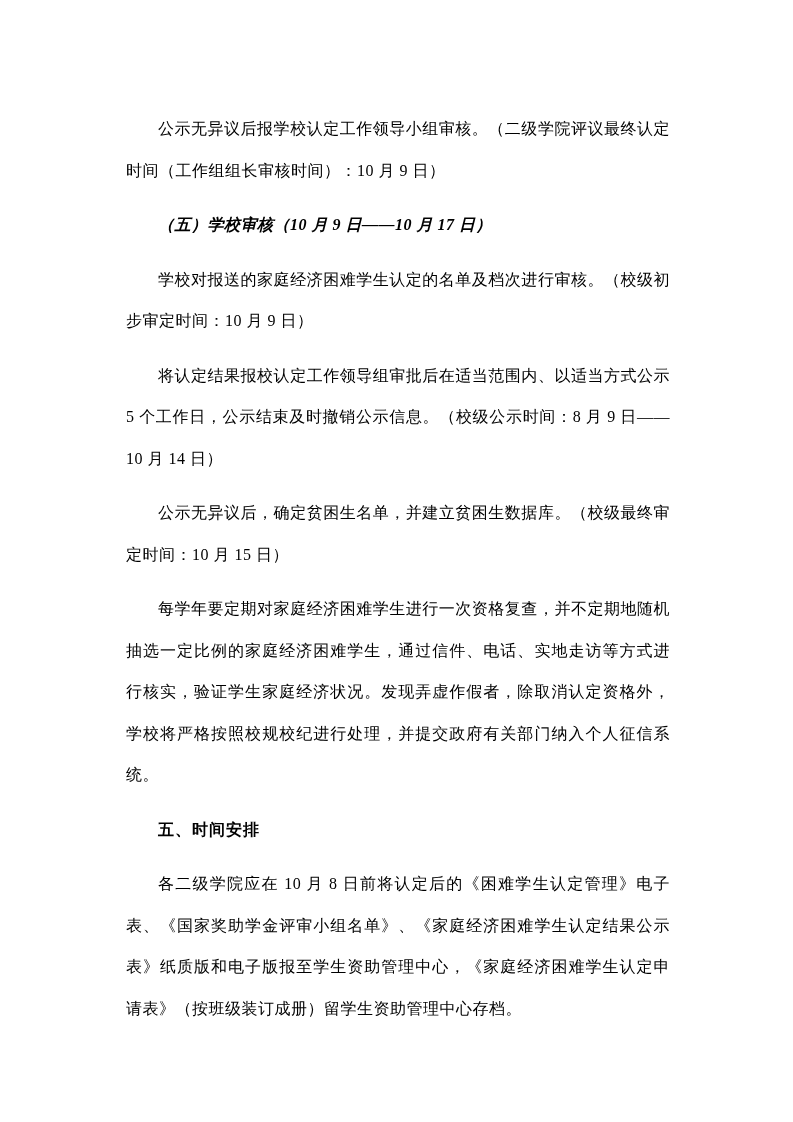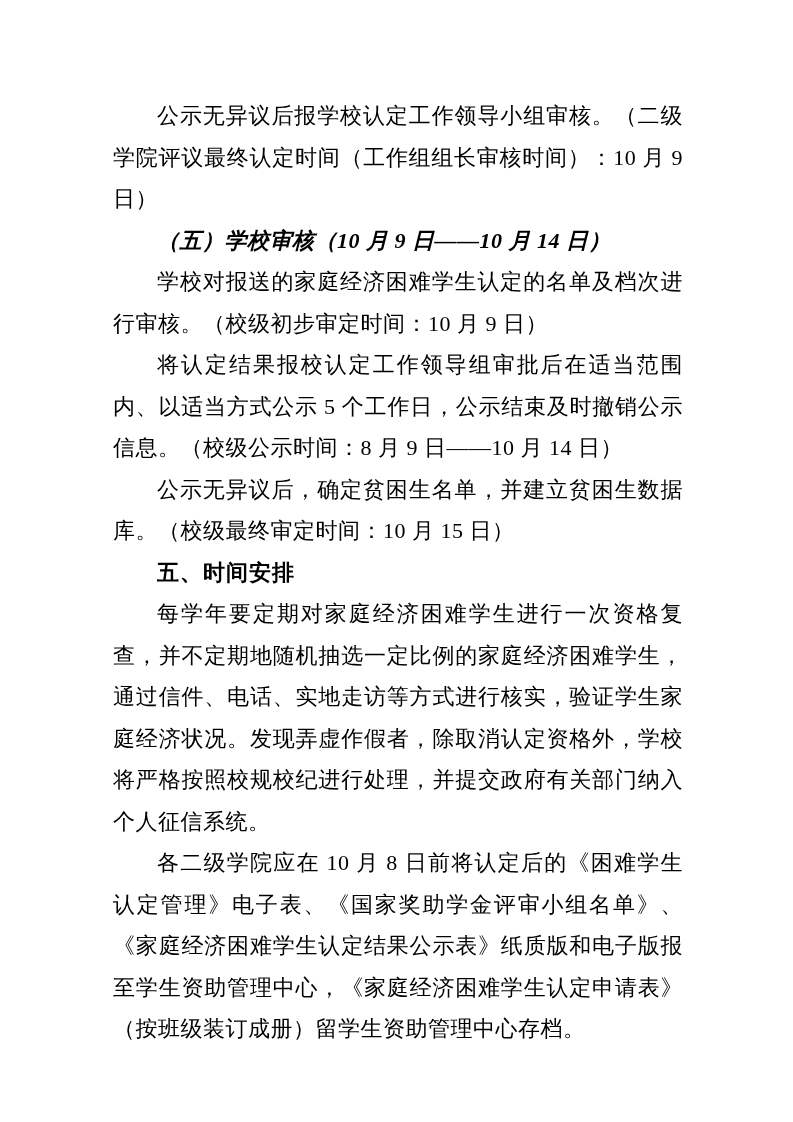--- a/index.html
+++ b/index.html
@@ -15,23 +15,23 @@
     overflow: hidden;
   }
   .doc-content {
     position: absolute;
     left: 113px;
     top: 95px;
     width: 570px;
     color: #000000;
   }
   .para {
-    margin: 0;
+    margin: 13px;
     font-family: "Liberation Serif", "DejaVu Serif", serif;
-    font-size: 22px;
+    font-size: 16px;
     line-height: 41.5px;
     text-align: justify;
     text-indent: 2em;
     letter-spacing: 0.5px;
     color: #000000;
   }
   
   .heading-kai {
     font-weight: bold;
     font-style: italic;
@@ -44,21 +44,21 @@
     font-family: "Liberation Sans", "DejaVu Sans", sans-serif;
     letter-spacing: 1px;
   }
 </style>
 </head>
 <body>
 
 <div class="page">
   <div class="doc-content">
     <p class="para">公示无异议后报学校认定工作领导小组审核。（二级学院评议最终认定时间（工作组组长审核时间）：10 月 9 日）</p>
-    <p class="para heading-kai">（五）学校审核（10 月 9 日——10 月 14 日）</p>
+    <p class="para heading-kai">（五）学校审核（10 月 9 日——10 月 17 日）</p>
     <p class="para">学校对报送的家庭经济困难学生认定的名单及档次进行审核。（校级初步审定时间：10 月 9 日）</p>
     <p class="para">将认定结果报校认定工作领导组审批后在适当范围内、以适当方式公示 5 个工作日，公示结束及时撤销公示信息。（校级公示时间：8 月 9 日——10 月 14 日）</p>
     <p class="para">公示无异议后，确定贫困生名单，并建立贫困生数据库。（校级最终审定时间：10 月 15 日）</p>
+    <p class="para">每学年要定期对家庭经济困难学生进行一次资格复查，并不定期地随机抽选一定比例的家庭经济困难学生，通过信件、电话、实地走访等方式进行核实，验证学生家庭经济状况。发现弄虚作假者，除取消认定资格外，学校将严格按照校规校纪进行处理，并提交政府有关部门纳入个人征信系统。</p>
     <p class="para heading-hei">五、时间安排</p>
-    <p class="para">每学年要定期对家庭经济困难学生进行一次资格复查，并不定期地随机抽选一定比例的家庭经济困难学生，通过信件、电话、实地走访等方式进行核实，验证学生家庭经济状况。发现弄虚作假者，除取消认定资格外，学校将严格按照校规校纪进行处理，并提交政府有关部门纳入个人征信系统。</p>
     <p class="para">各二级学院应在 10 月 8 日前将认定后的《困难学生认定管理》电子表、《国家奖助学金评审小组名单》、《家庭经济困难学生认定结果公示表》纸质版和电子版报至学生资助管理中心，《家庭经济困难学生认定申请表》（按班级装订成册）留学生资助管理中心存档。</p>
   </div>
 </div>
 
 </body></html>

